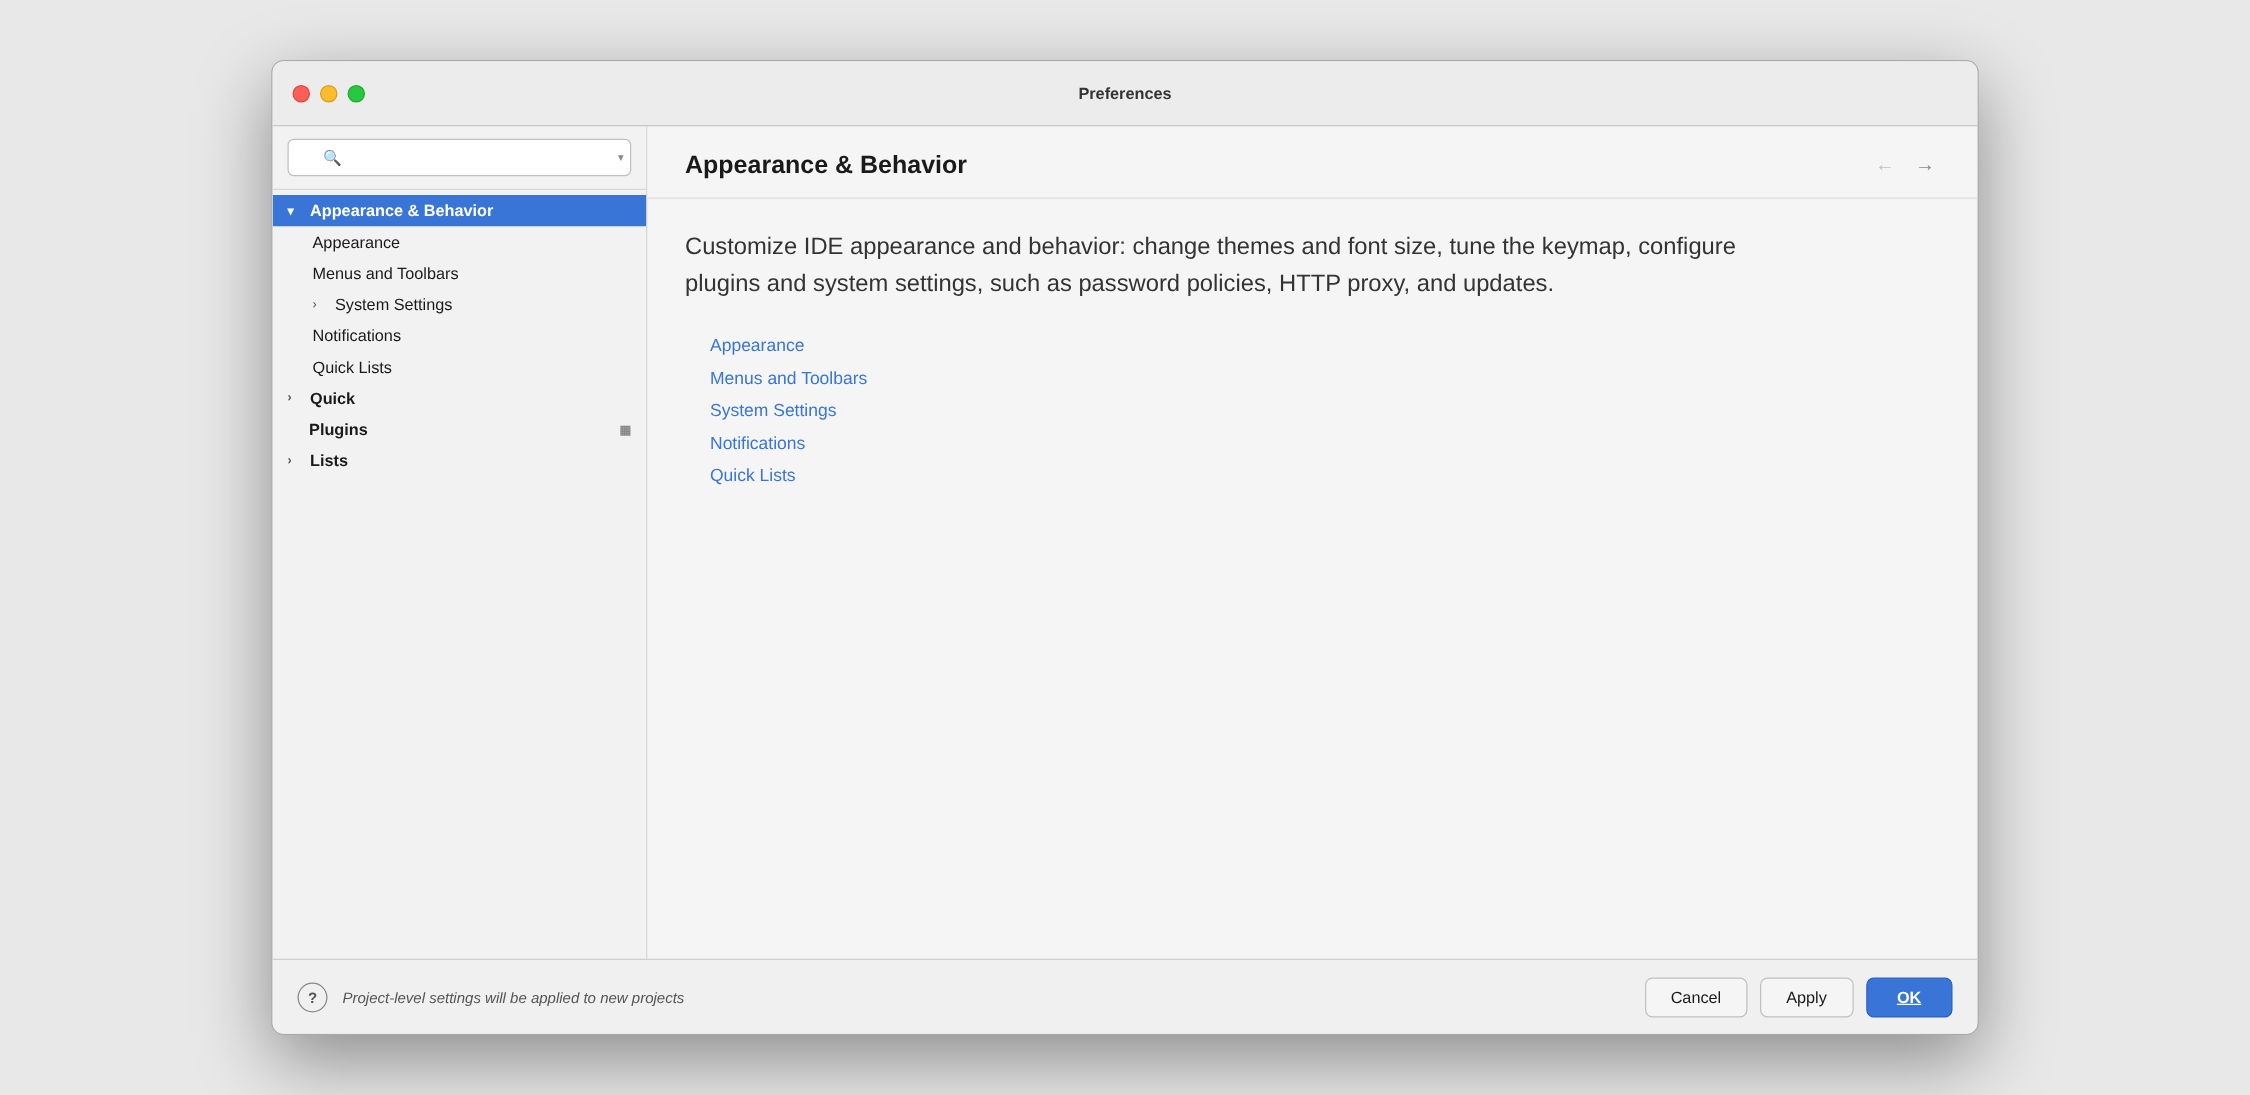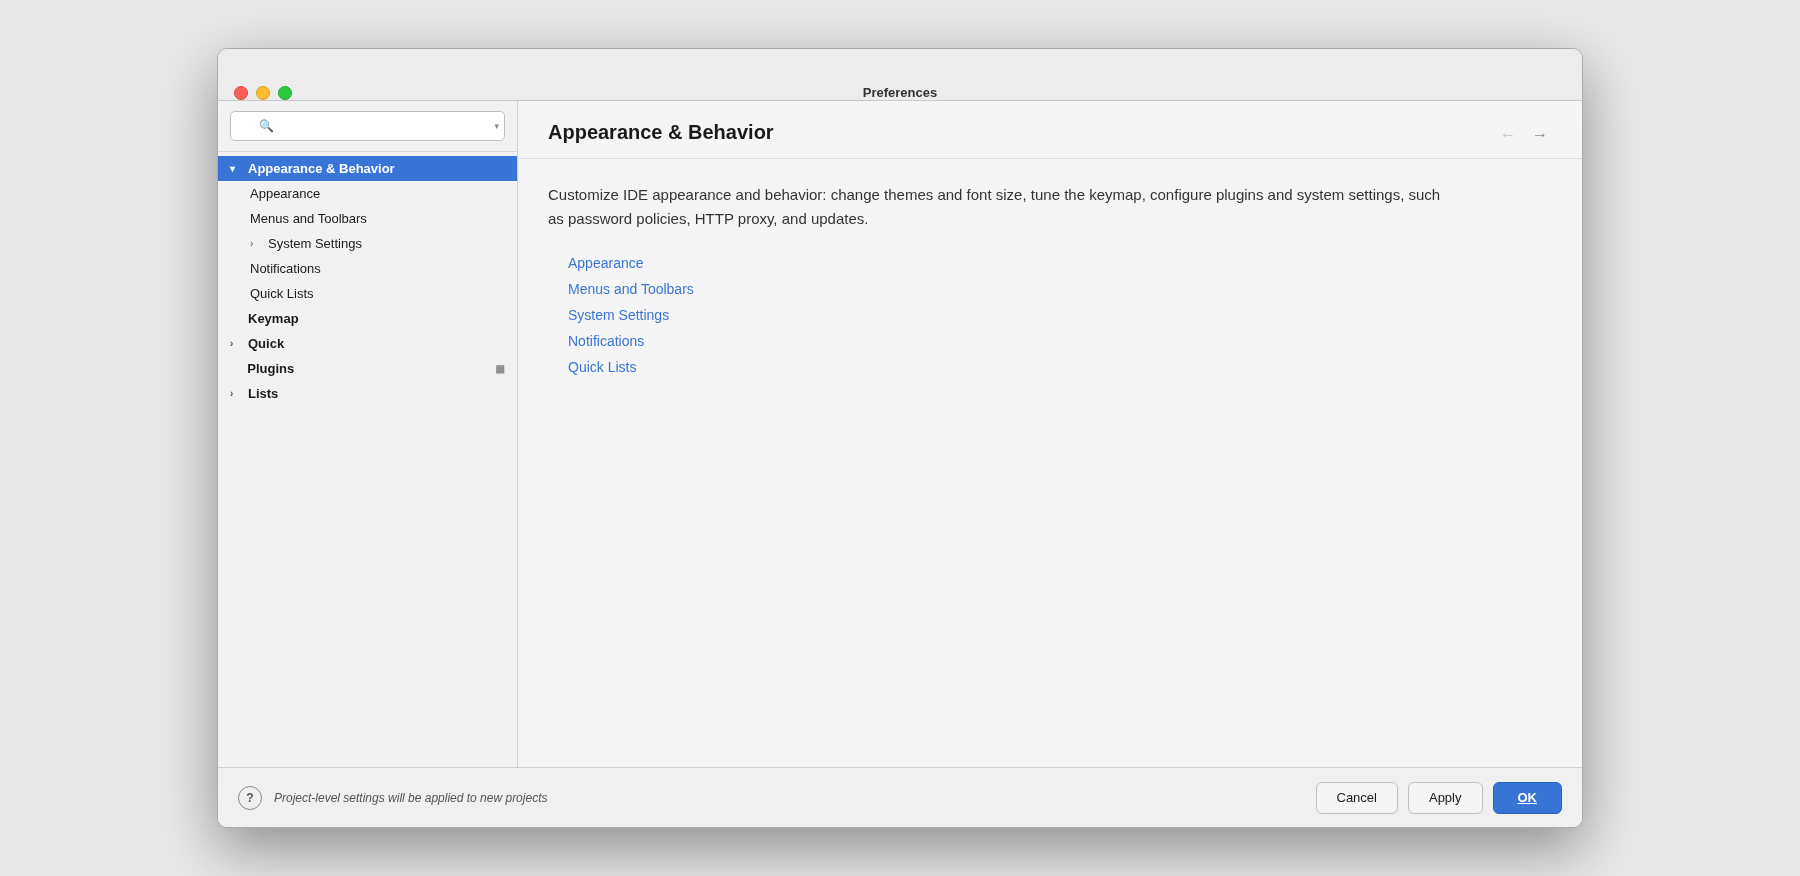--- a/index.html
+++ b/index.html
@@ -26,21 +26,21 @@
       overflow: hidden;
       border: 1px solid #aaa;
     }
 
     
     .title-bar {
       height: 52px;
       background: #ececec;
       border-bottom: 1px solid #c8c8c8;
       display: flex;
-      align-items: flex-end;
+      align-items: center;
       justify-content: center;
       position: relative;
       flex-shrink: 0;
     }
 
     .title-bar-buttons {
       position: absolute;
       left: 16px;
       display: flex;
       gap: 8px;
@@ -226,21 +226,21 @@
       cursor: default;
     }
 
     .content-body {
       flex: 1;
       padding: 24px 30px;
       overflow-y: auto;
     }
 
     .content-description {
-      font-size: 15px;
+      font-size: 19px;
       color: #333;
       line-height: 1.6;
       margin-bottom: 24px;
       max-width: 900px;
     }
 
     .content-links {
       display: flex;
       flex-direction: column;
       gap: 10px;
@@ -364,24 +364,20 @@
         </div>
 
         <div class="nav-item indented">
           <span>Notifications</span>
         </div>
 
         <div class="nav-item indented">
           <span>Quick Lists</span>
         </div>
 
-        <div class="nav-item bold">
-          <span class="nav-icon-placeholder"></span>
-          <span>Keymap</span>
-        </div>
 
         <div class="nav-item bold">
           <span class="nav-arrow">›</span>
           <span>Quick</span>
         </div>
 
         <div class="nav-item bold">
           <span class="nav-icon-placeholder"></span>
           <div class="plugins-row">
             <span>Plugins</span>

